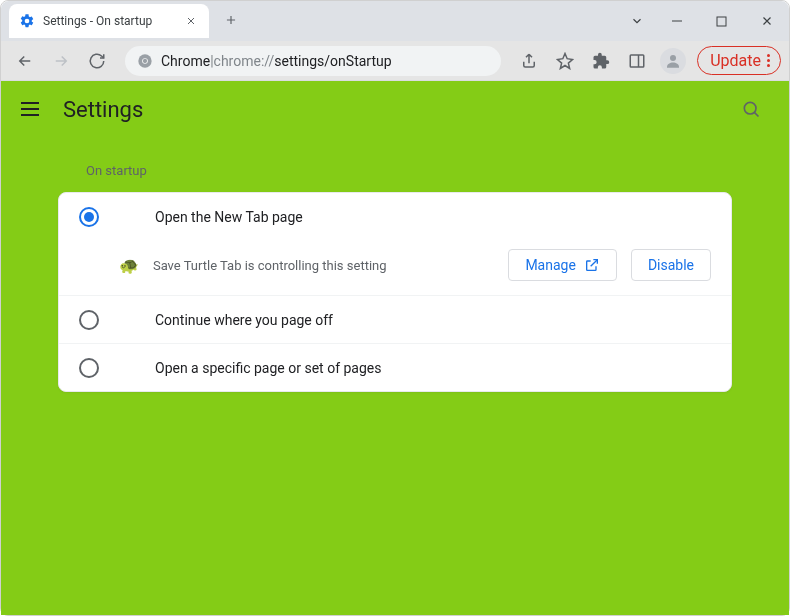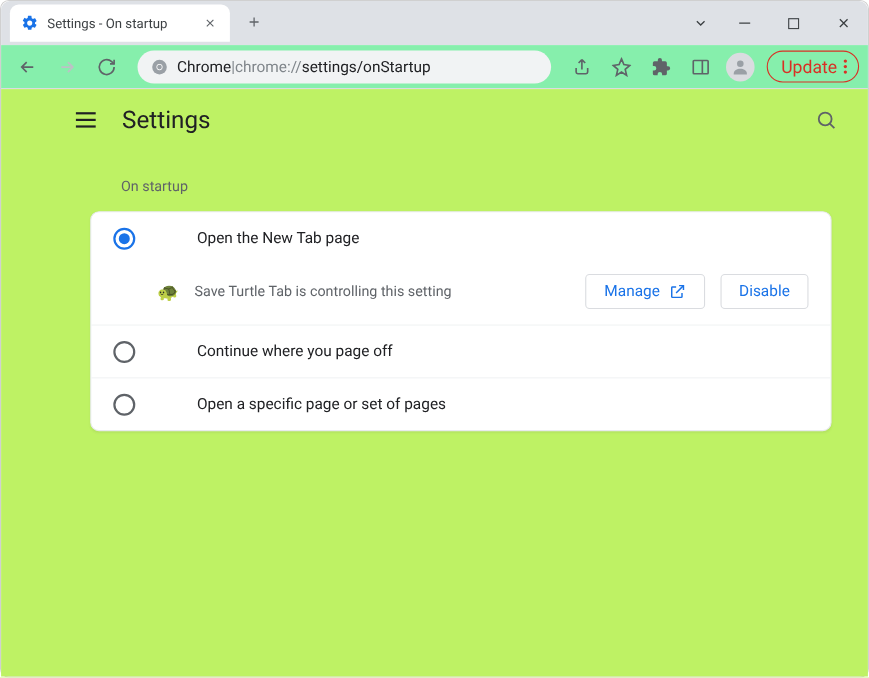--- a/index.html
+++ b/index.html
@@ -13,35 +13,35 @@
 .tab { background: #fff; height: 34px; display: flex; align-items: center; gap: 8px; padding: 0 10px; margin-left: 8px; border-radius: 8px 8px 0 0; min-width: 200px; position: relative; }
 .tab-icon { width: 16px; height: 16px; display: flex; align-items: center; justify-content: center; }
 .tab-title { font-size: 12px; color: #3c4043; flex: 1; white-space: nowrap; overflow: hidden; }
 .tab-close { width: 16px; height: 16px; display: flex; align-items: center; justify-content: center; color: #5f6368; cursor: pointer; border-radius: 50%; }
 .newtab-btn { width: 28px; height: 28px; margin-left: 8px; margin-bottom: 3px; display: flex; align-items: center; justify-content: center; color: #5f6368; border-radius: 50%; cursor: pointer; }
 .win-controls { margin-left: auto; display: flex; align-items: center; height: 100%; }
 .win-btn { width: 45px; height: 30px; display: flex; align-items: center; justify-content: center; color: #3c4043; cursor: pointer; }
 .win-chevron { width: 34px; }
 
 
-.toolbar { height: 40px; background: #86efac; border-bottom: 1px solid #dadce0; display: flex; align-items: center; padding: 0 8px; gap: 4px; }
+.toolbar { height: 40px; background: #e5e5e5; border-bottom: 1px solid #dadce0; display: flex; align-items: center; padding: 0 8px; gap: 4px; }
 .nav-btn { width: 32px; height: 32px; display: flex; align-items: center; justify-content: center; color: #5f6368; border-radius: 50%; cursor: pointer; }
 .nav-btn.disabled { color: #bdc1c6; }
 .omnibox { flex: 1; height: 30px; background: #f1f3f4; border-radius: 15px; display: flex; align-items: center; padding: 0 12px; gap: 8px; margin: 0 8px; }
 .omnibox-icon { width: 16px; height: 16px; color: #5f6368; display:flex; align-items:center; }
 .omnibox-text { font-size: 14px; color: #202124; display: flex; }
 .omnibox-text .faded { color: #80868b; }
 .action-icon { width: 32px; height: 32px; display: flex; align-items: center; justify-content: center; color: #5f6368; cursor: pointer; border-radius: 50%; }
 .update-pill { border: 1px solid #d93025; color: #d93025; border-radius: 16px; padding: 4px 10px 4px 12px; font-size: 16px; display: flex; align-items: center; gap: 6px; cursor: pointer; margin-left: 4px; }
 .update-pill .dots { display: flex; flex-direction: column; gap: 2px; }
 .update-pill .dots span { width: 3px; height: 3px; background: #d93025; border-radius: 50%; }
 .avatar { width: 26px; height: 26px; background: #dadce0; border-radius: 50%; display: flex; align-items: center; justify-content: center; color: #5f6368; }
 
 
-.content { flex: 1; background: #bef264; overflow: auto; padding-left: 48px; }
+.content { flex: 1; background: #84cc16; overflow: auto; }
 .settings-header { height: 56px; display: flex; align-items: center; padding: 0 20px; gap: 18px; }
 .hamburger { width: 24px; height: 24px; display: flex; flex-direction: column; justify-content: center; gap: 4px; cursor: pointer; }
 .hamburger span { height: 2px; background: #202124; width: 18px; }
 .settings-title { font-size: 22px; color: #202124; }
 .search-btn { margin-left: auto; width: 36px; height: 36px; display:flex; align-items:center; justify-content:center; color:#5f6368; cursor:pointer; border-radius:50%; }
 
 .settings-body { max-width: 690px; margin: 18px auto 14px; padding: 0 8px; }
 .section-label { font-size: 13px; color: #5f6368; padding: 8px 28px 14px; }
 .card { background: #fff; border: 1px solid #e8eaed; border-radius: 8px; box-shadow: 0 1px 2px rgba(60,64,67,.08); }
 .row { min-height: 48px; display: flex; align-items: center; padding: 8px 20px; position: relative; gap: 36px; }

